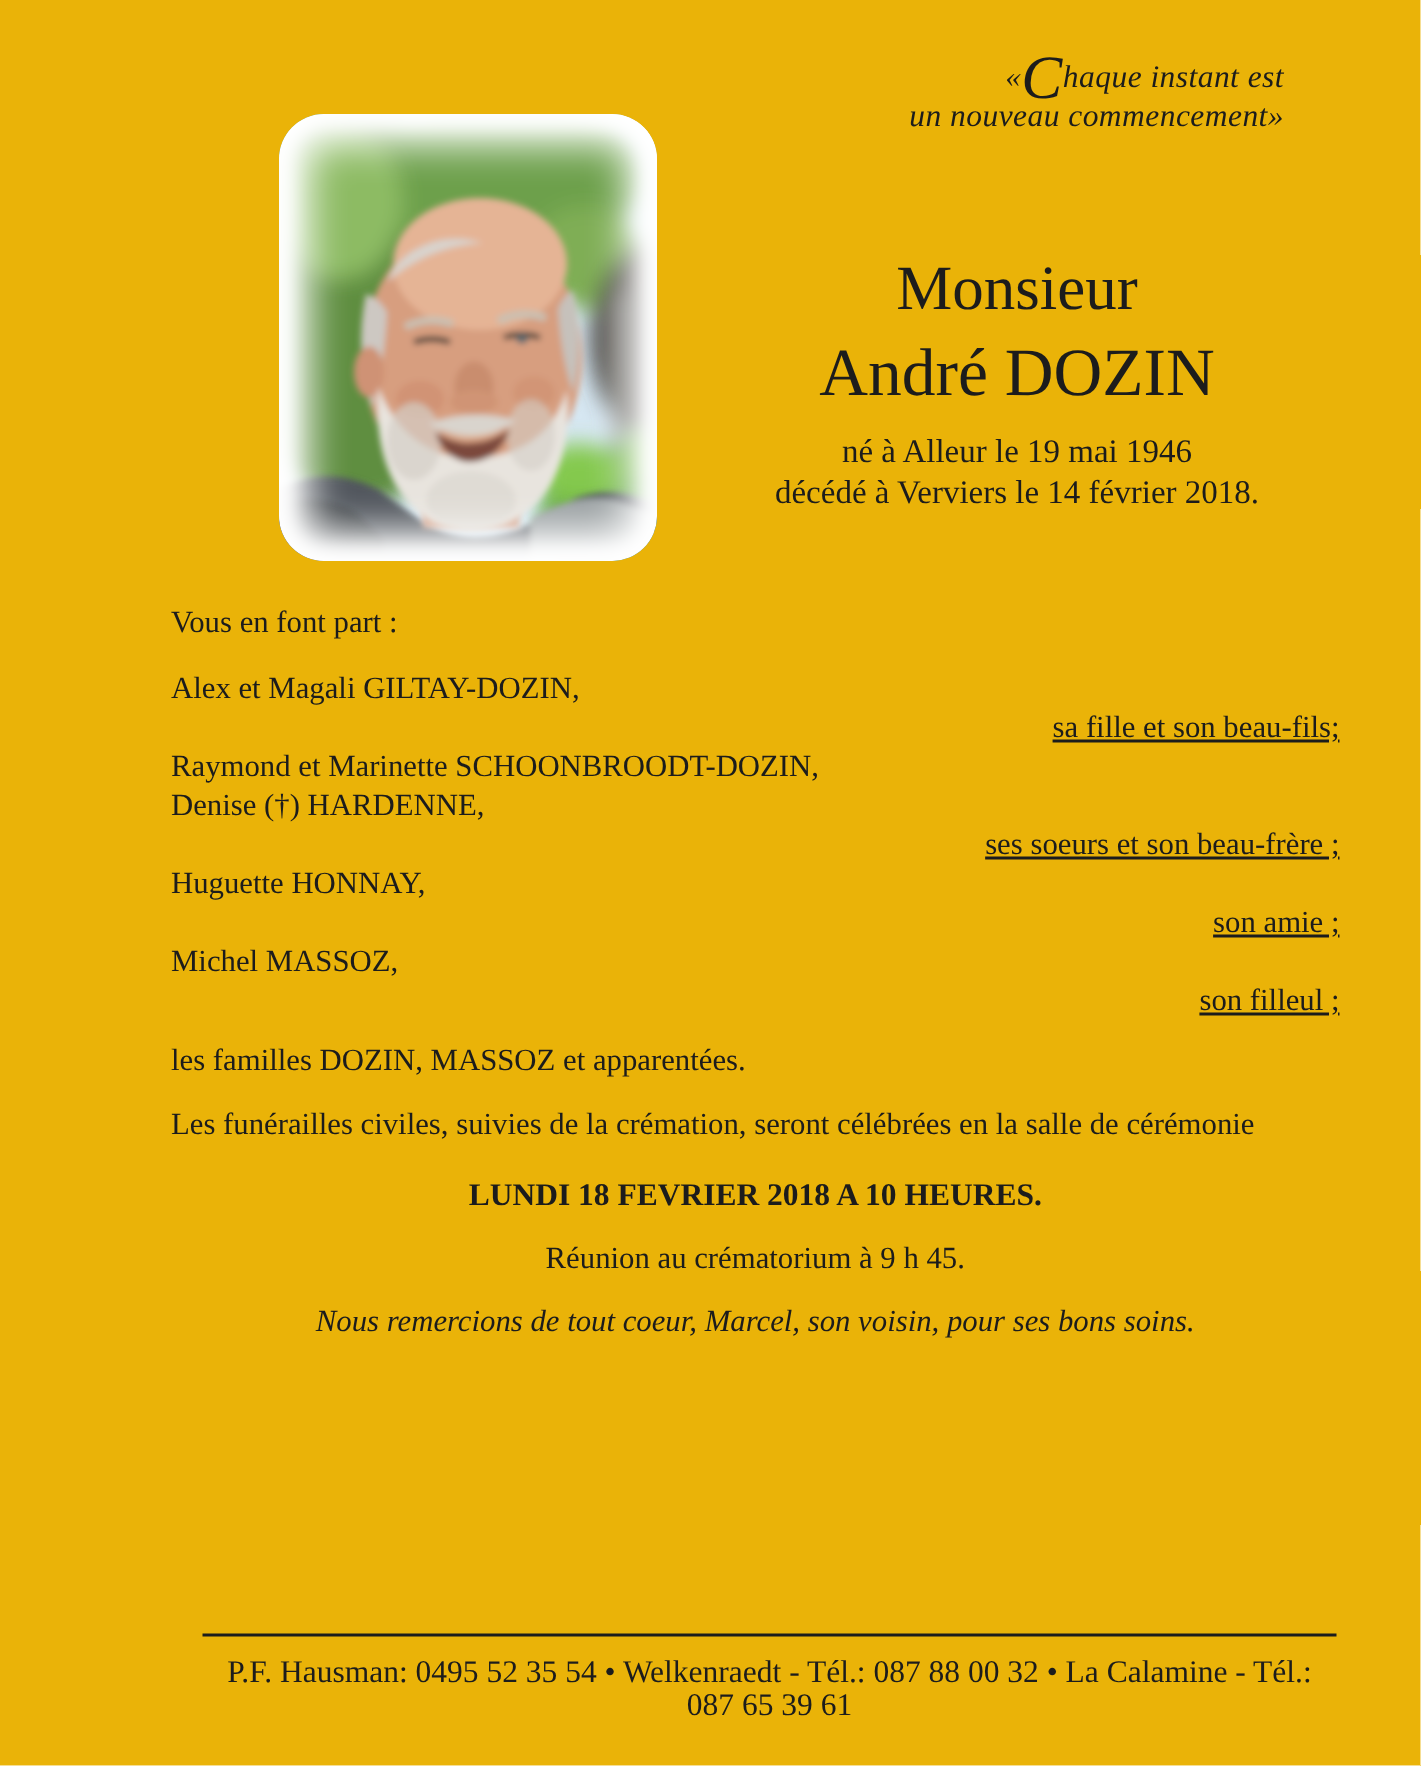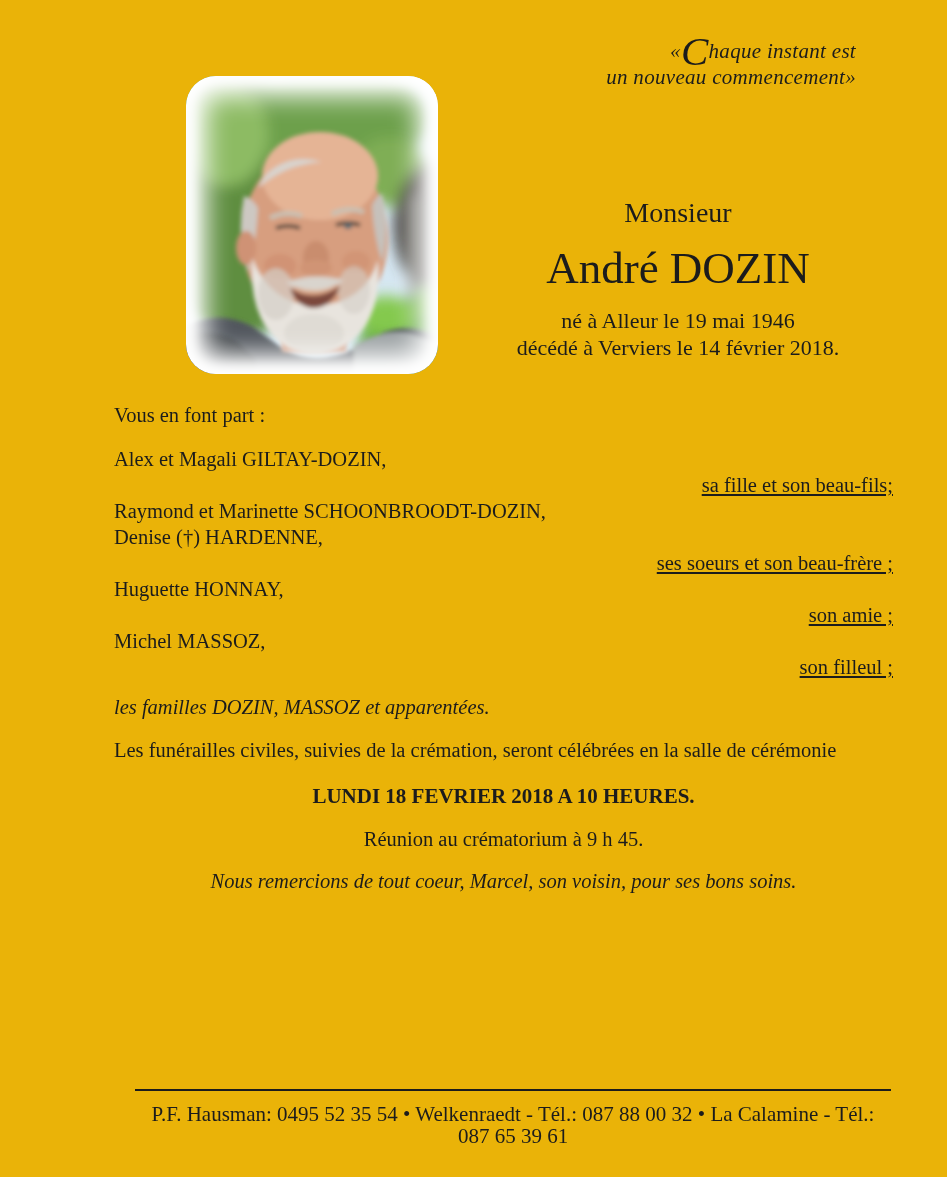--- a/index.html
+++ b/index.html
@@ -28,33 +28,33 @@
   .photo .feather{
     position:absolute;inset:0;border-radius:30px;
     box-shadow:inset 0 0 26px 20px #ffffff, inset 0 0 12px 8px rgba(255,255,255,.85);
     pointer-events:none;
   }
   
   .title-block{
     position:absolute;left:460px;top:168px;width:436px;
     text-align:center;
   }
-  .honorific{font-size:28px;line-height:50px;margin-top:20px;}
+  .honorific{font-size:42px;line-height:50px;}
   .deceased-name{font-size:45px;line-height:52px;margin-top:4px;}
   .birth-line{font-size:22px;line-height:27px;margin-top:13px;}
   .death-line{font-size:22px;line-height:27px;}
   
   .body{
     position:absolute;left:114px;top:402px;width:779px;
     font-size:20.5px;line-height:26px;
   }
   .line{white-space:nowrap;}
   .fam-first{margin-top:18px;}
   .fam-rel{text-align:right;text-decoration:underline;}
-  .families-line{margin-top:14px;font-style:italic;}
+  .families-line{margin-top:14px;}
   .ceremony-par{margin-top:17px;}
   .date-line{margin-top:20px;text-align:center;font-weight:bold;font-size:21px;}
   .meeting-line{margin-top:17px;text-align:center;}
   .visitation-par{margin-top:19px;}
   .thanks-line{margin-top:16px;text-align:center;font-style:italic;}
   
   .footer-rule{
     position:absolute;left:135px;top:1089px;width:756px;height:2px;
     background:#1c1c1c;
   }

